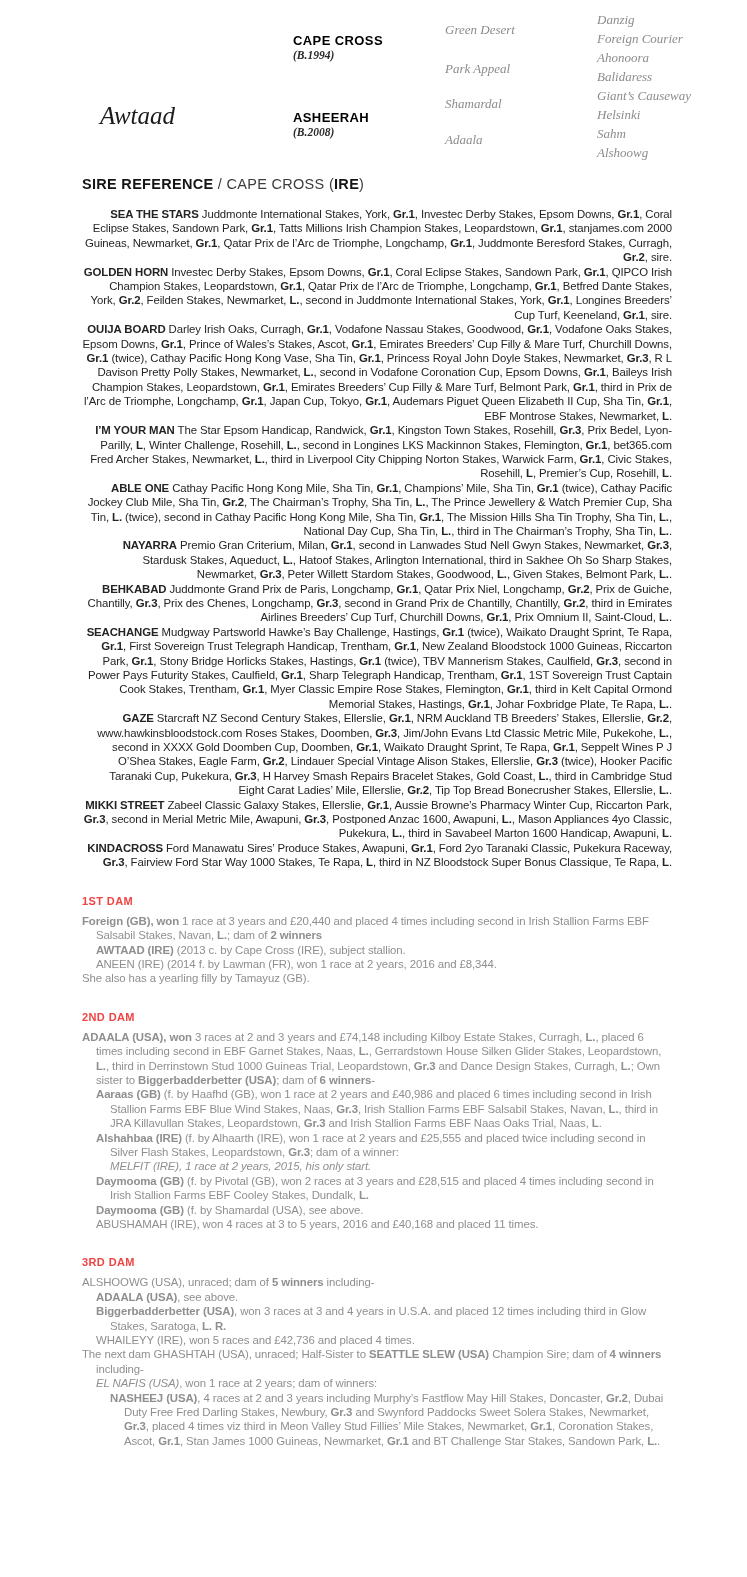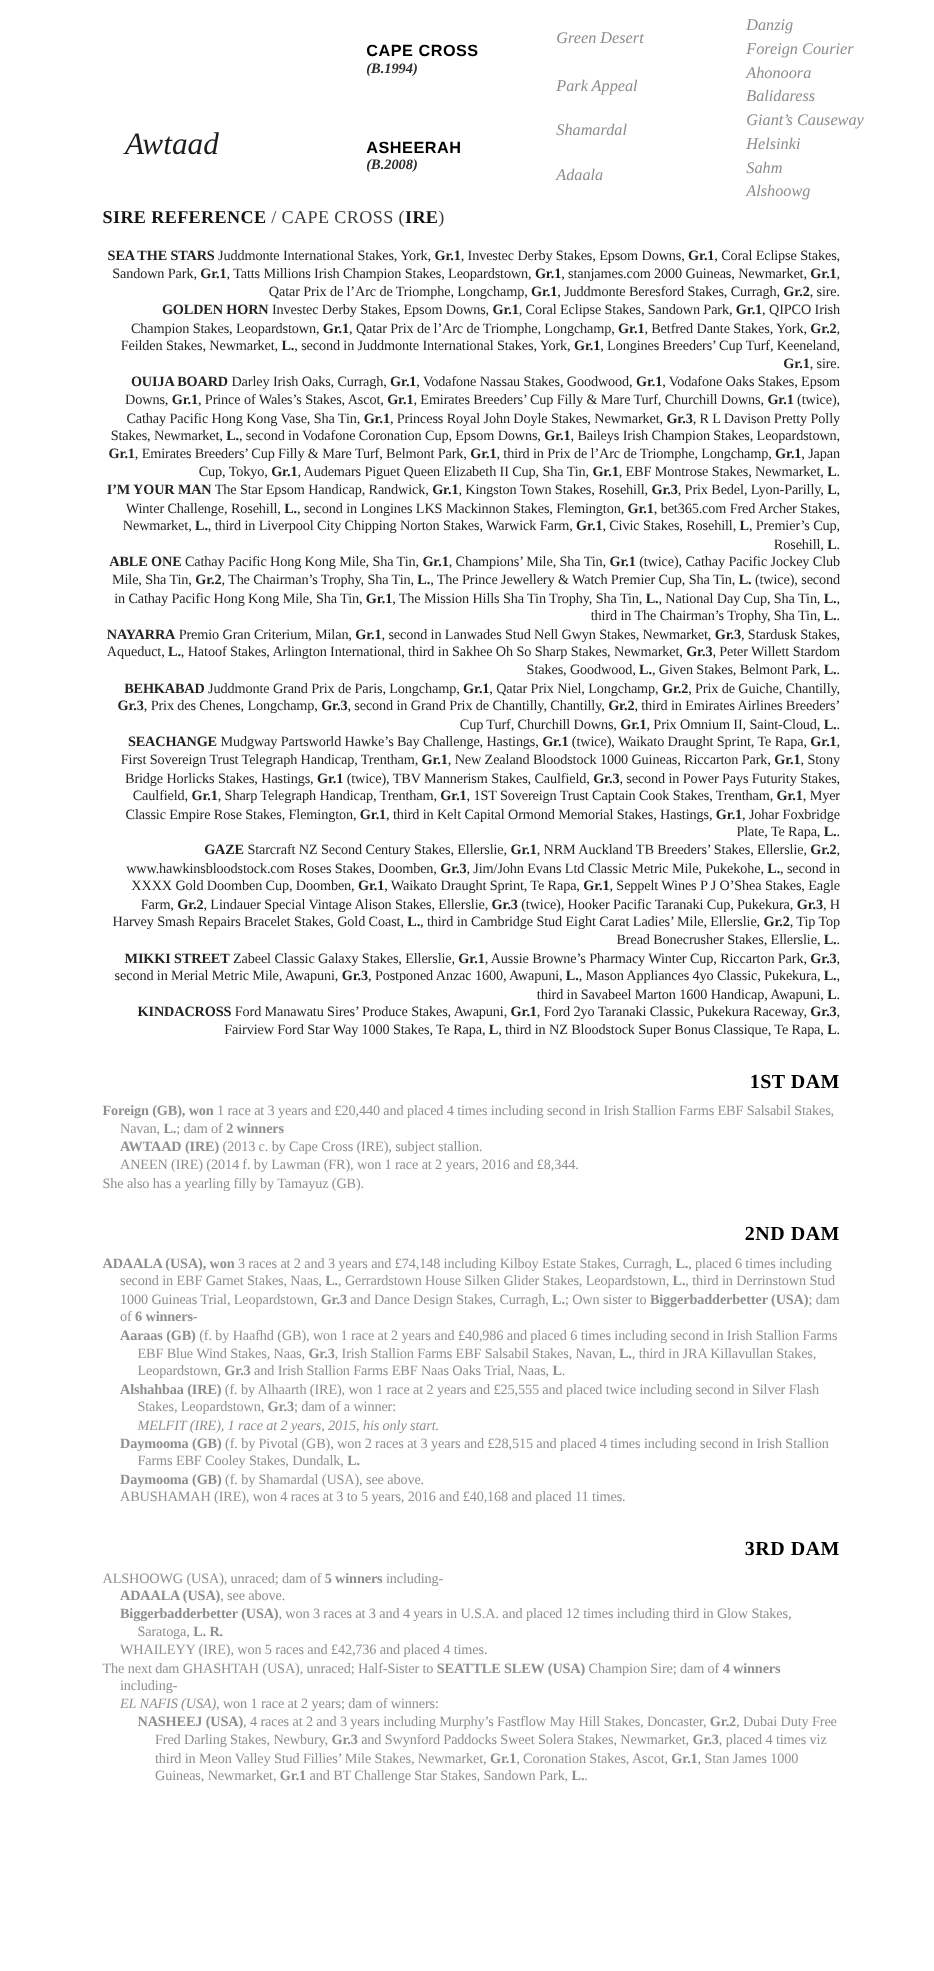--- a/index.html
+++ b/index.html
@@ -22,31 +22,31 @@
   .g3-item{left:445px;}
   .g4-item{left:597px;}
   .g3-item:nth-child(1){top:22px;}  .g3-item:nth-child(2){top:61px;}
   .g3-item:nth-child(3){top:96px;}  .g3-item:nth-child(4){top:132px;}
   .g4-item:nth-child(1){top:12px;}  .g4-item:nth-child(2){top:31px;}
   .g4-item:nth-child(3){top:50px;}  .g4-item:nth-child(4){top:69px;}
   .g4-item:nth-child(5){top:88px;}  .g4-item:nth-child(6){top:107px;}
   .g4-item:nth-child(7){top:126px;} .g4-item:nth-child(8){top:145px;}
 
   
-  .content{position:absolute;left:82px;top:166px;width:590px;font-family:Liberation Serif, serif;}
+  .content{position:absolute;left:82px;top:176px;width:590px;}
   .sire-heading{margin:0 0 15px 0;font-size:14.5px;font-weight:normal;color:#3c3c3c;
                 letter-spacing:.3px;}
   .sire-heading b{color:#151515;}
   .sp{margin:0;font-size:11.4px;line-height:14.4px;color:#242424;letter-spacing:-0.1px;
       text-align:right;}
   .sp b, .de b{font-weight:bold;}
 
   
-  .dam-heading{margin:25px 0 7px 0;font-size:16px;font-weight:bold;color:#000000;
-               letter-spacing:.4px;text-align:right;}
+  .dam-heading{margin:25px 0 7px 0;font-size:11px;font-weight:bold;color:#ef4444;
+               letter-spacing:.4px;}
   .dam-section.no-heading{margin-top:0;}
   .de{margin:0;font-size:11.4px;line-height:14.4px;color:#8f8f8f;letter-spacing:-0.1px;}
   .lv0{padding-left:14px;text-indent:-14px;}
   .lv1{margin-left:14px;padding-left:14px;text-indent:-14px;}
   .lv2{margin-left:28px;padding-left:14px;text-indent:-14px;}
 </style>
 </head>
 <body>
 
 <div class="page">

